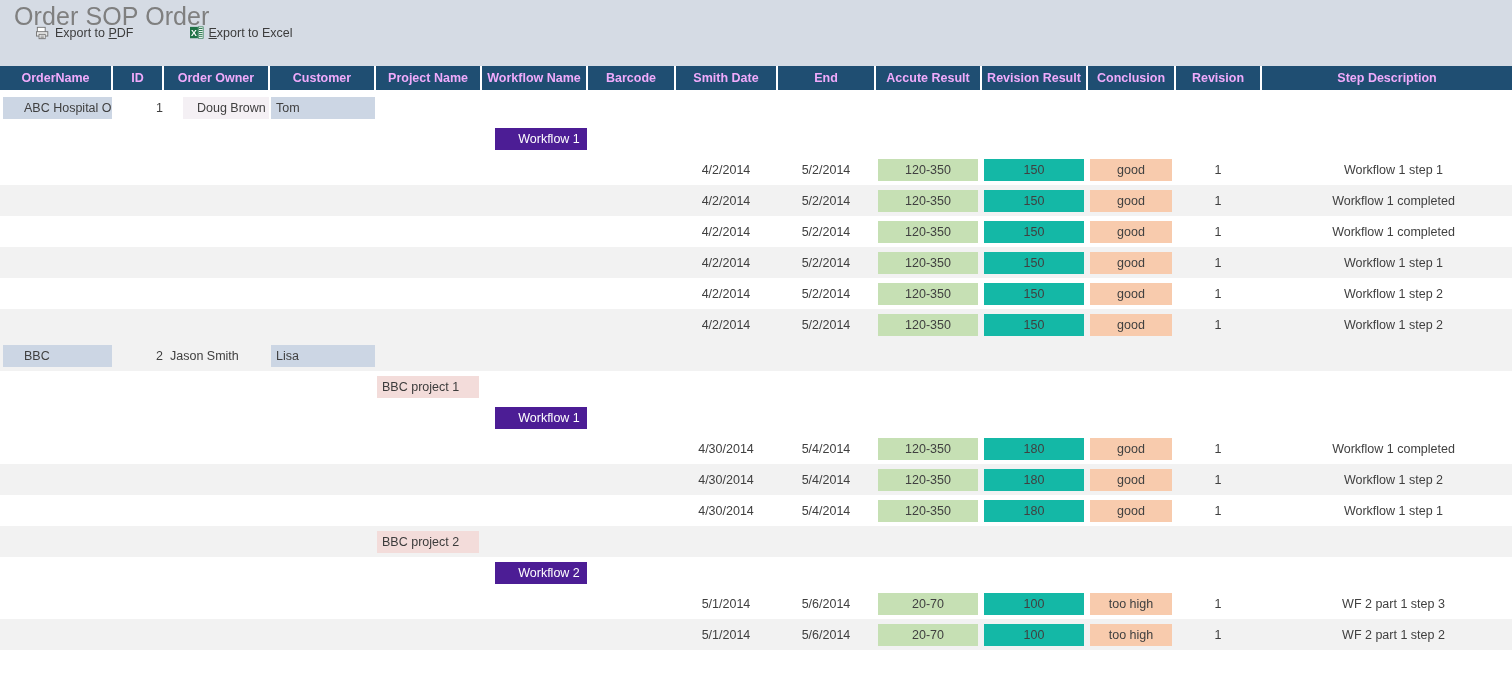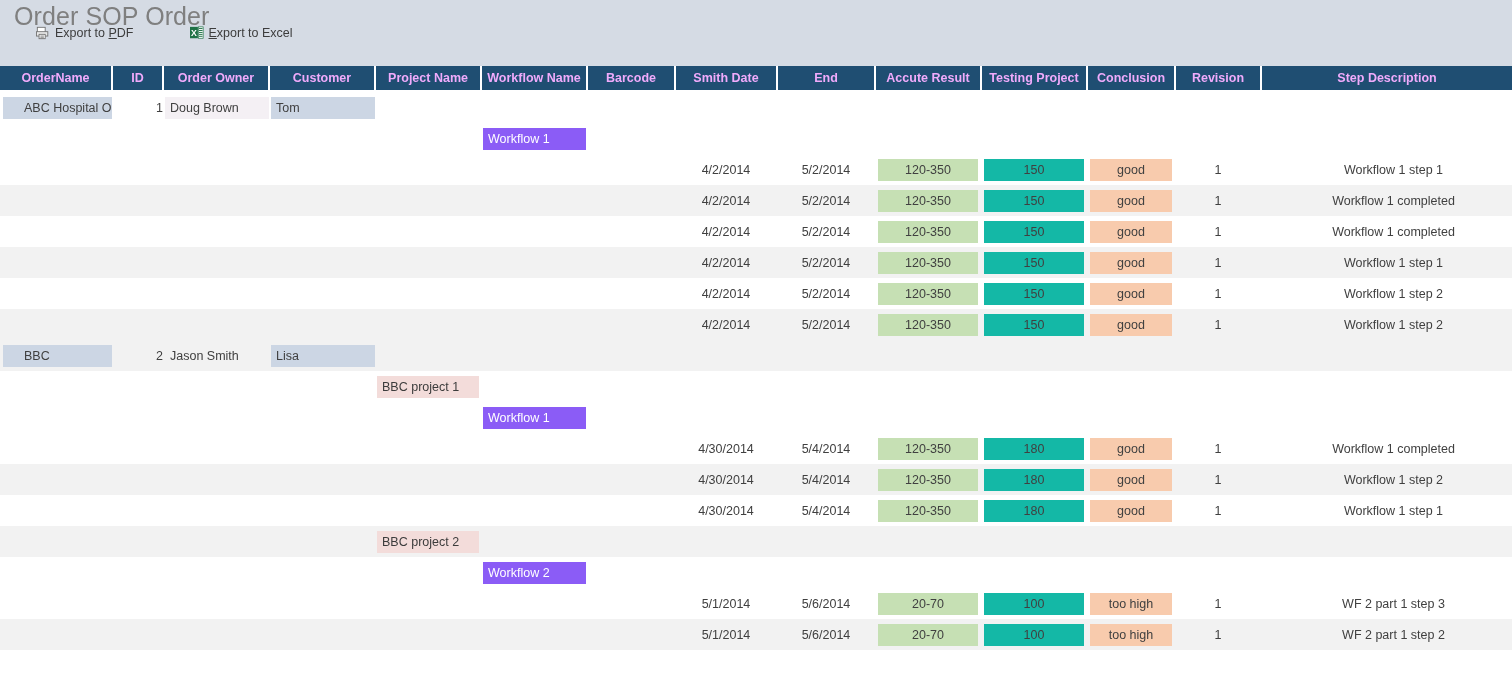--- a/index.html
+++ b/index.html
@@ -94,25 +94,25 @@
   
   .box {
     display: block;
     height: 22px;
     line-height: 22px;
     overflow: hidden;
     text-overflow: clip;
     white-space: nowrap;
   }
   .box-order   { background: #ccd6e4; padding-left: 21px; margin-left: 3px; }
-  .box-owner   { background: #f4f0f4; padding-left: 5px; margin-left: 2px; }
+  .box-owner   { background: #f4f0f4; padding-left: 14px; margin-left: 20px; }
   .box-owner-plain { background: transparent; padding-left: 5px; margin-left: 2px; }
   .box-customer{ background: #ccd6e4; padding-left: 5px; margin-left: 2px; }
   .box-project { background: #f3dcda; padding-left: 5px; margin-left: 2px; color: #3c3c3c; }
-  .box-workflow{ background: #8b5cf6; padding-left: 5px; margin-left: 2px; color: #ffffff; }
+  .box-workflow{ background: #4c1d95; padding-left: 5px; margin-left: 14px; color: #ffffff; text-align: center; }
 
   .pill {
     display: block;
     height: 22px;
     line-height: 22px;
     text-align: center;
     margin: 0 3px;
   }
   .pill-acute { background: #c6e0b4; }
   .pill-test  { background: #14b8a6; }
@@ -182,21 +182,21 @@
         <th>OrderName</th>
         <th>ID</th>
         <th>Order Owner</th>
         <th>Customer</th>
         <th>Project Name</th>
         <th>Workflow Name</th>
         <th>Barcode</th>
         <th>Smith Date</th>
         <th>End</th>
         <th>Accute Result</th>
-        <th>Testing Project</th>
+        <th>Revision Result</th>
         <th>Conclusion</th>
         <th>Revision</th>
         <th>Step Description</th>
       </tr>
   </thead>
   <tbody id="grid-body">
       <tr class="odd">
         <td>
           <span class="box box-order">ABC Hospital Ord</span>
         </td>

